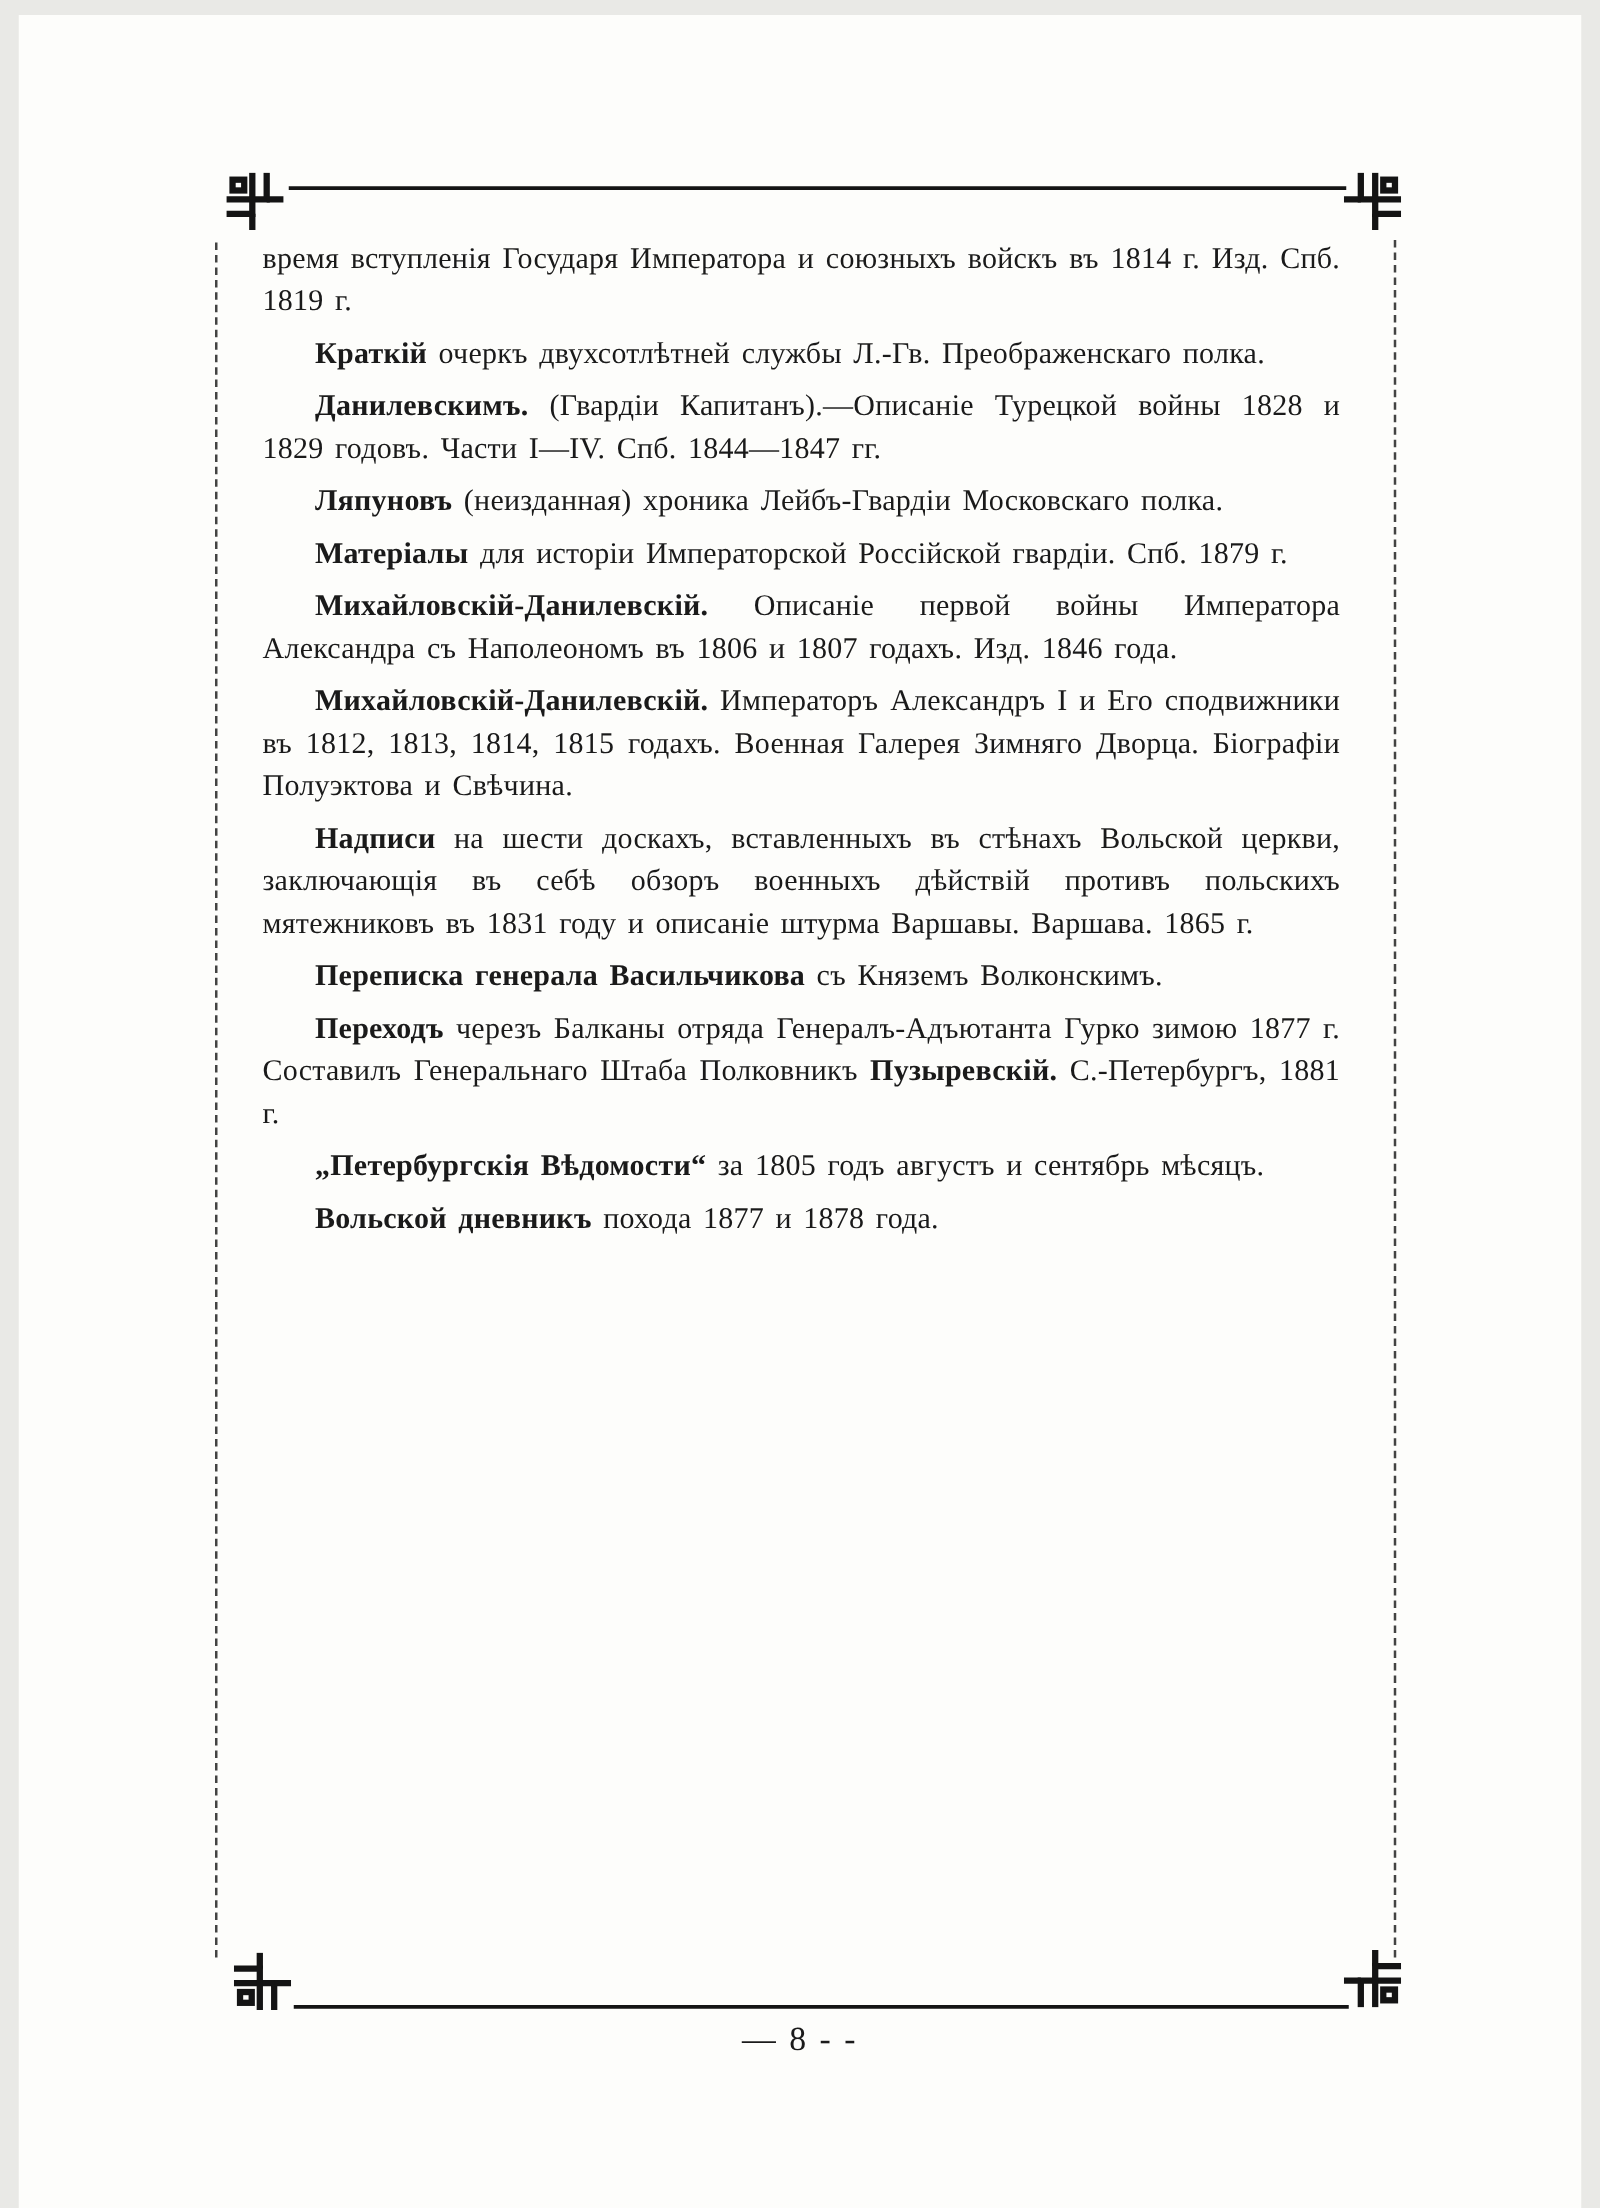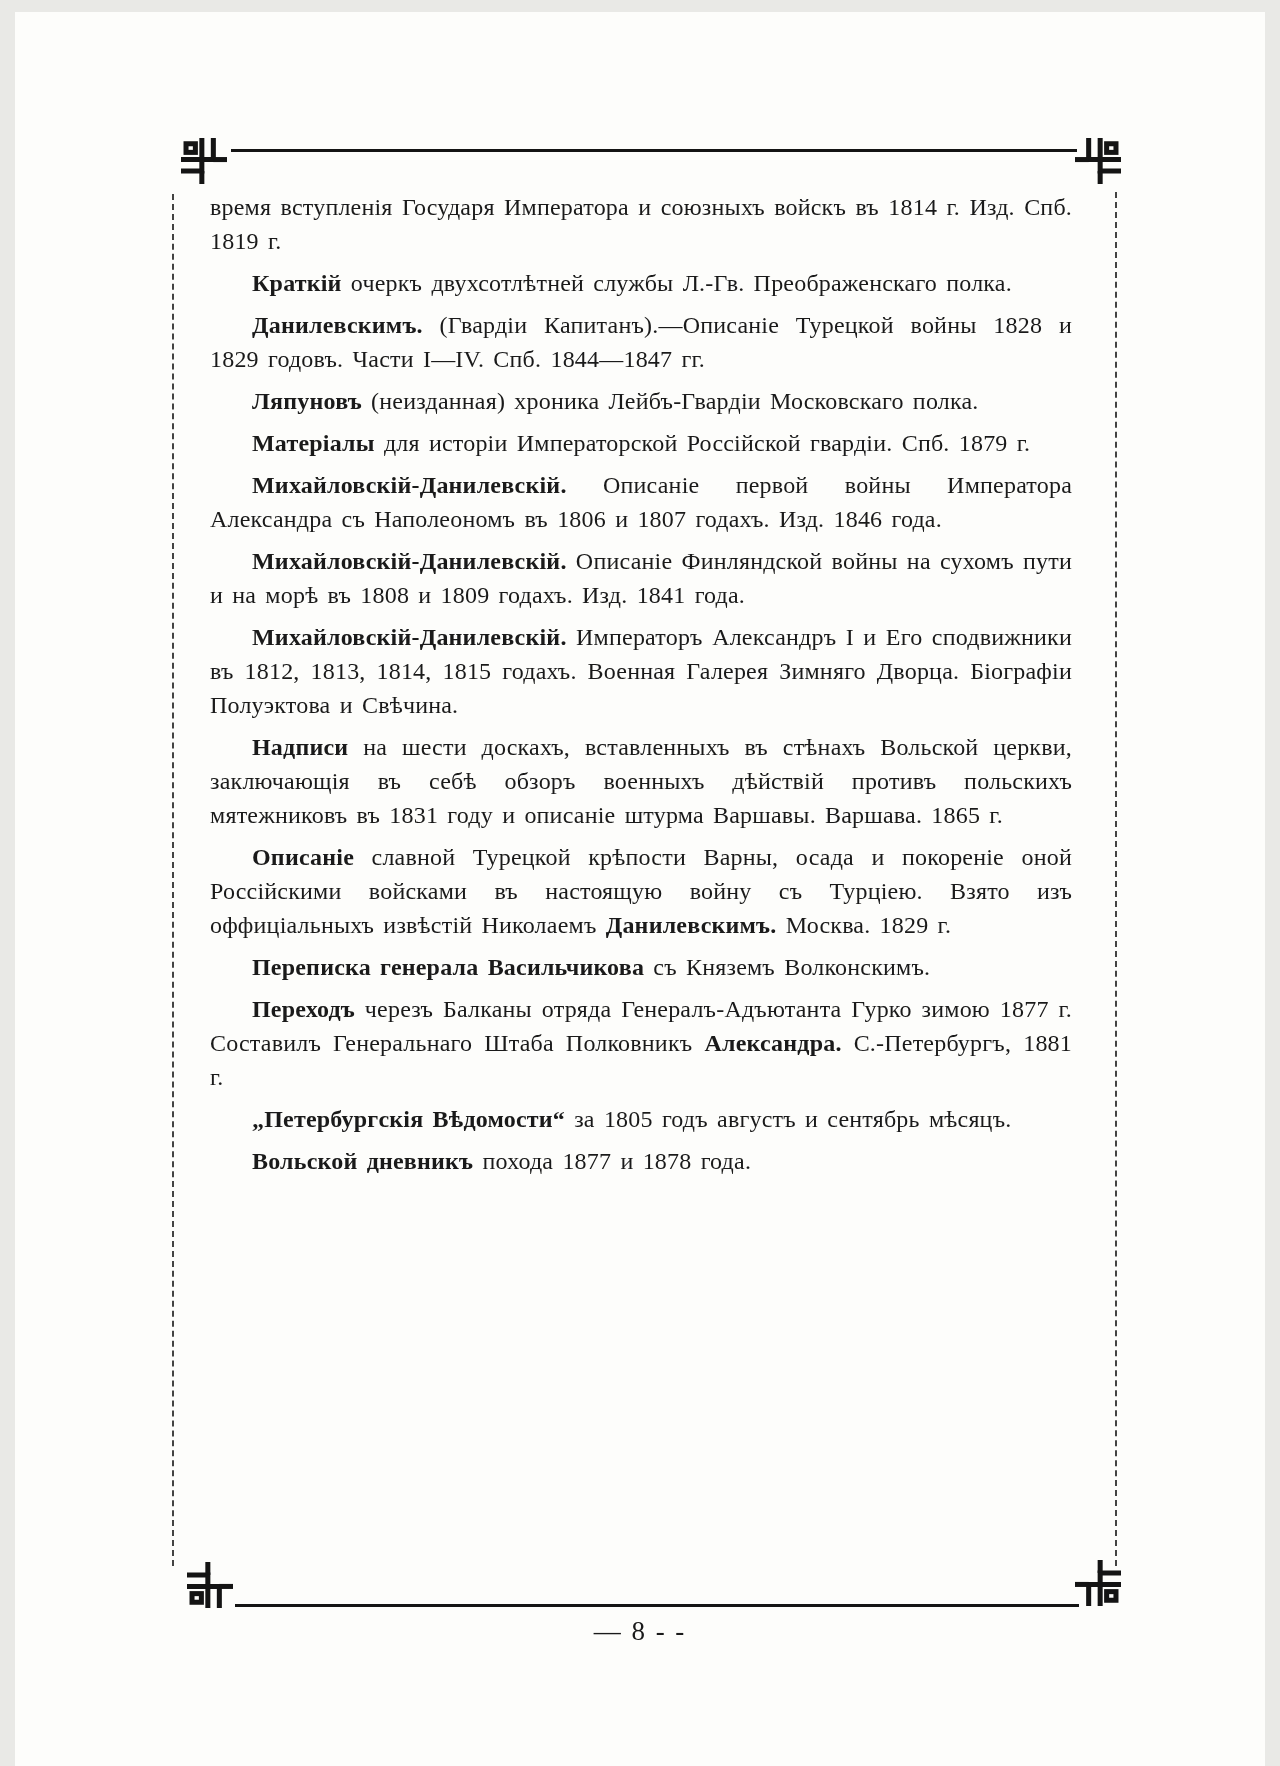--- a/index.html
+++ b/index.html
@@ -91,25 +91,23 @@
       <use href="#fret" xlink:href="#fret"></use>
     </svg>
 
   <main class="content">
       <p class="entry no-indent"><span class="plain">время вступленія Государя Императора и союзныхъ войскъ въ 1814 г. Изд. Спб. 1819 г.</span></p>
       <p class="entry"><span class="lead">Краткій</span><span class="plain"> очеркъ двухсотлѣтней службы Л.-Гв. Преображенскаго полка.</span></p>
       <p class="entry"><span class="lead">Данилевскимъ.</span><span class="plain"> (Гвардіи Капитанъ).—Описаніе Турецкой войны 1828 и 1829 годовъ. Части I—IV. Спб. 1844—1847 гг.</span></p>
       <p class="entry"><span class="lead">Ляпуновъ</span><span class="plain"> (неизданная) хроника Лейбъ-Гвардіи Московскаго полка.</span></p>
       <p class="entry"><span class="lead">Матеріалы</span><span class="plain"> для исторіи Императорской Россійской гвардіи. Спб. 1879 г.</span></p>
       <p class="entry"><span class="lead">Михайловскій-Данилевскій.</span><span class="plain"> Описаніе первой войны Императора Александра съ Наполеономъ въ 1806 и 1807 годахъ. Изд. 1846 года.</span></p>
-      <p class="entry"><span class="lead">Михайловскій-Данилевскій.</span><span class="plain"> Описаніе Финляндской войны на сухомъ пути и на морѣ въ 1808 и 1809 годахъ. Изд. 1841 года.</span></p>
       <p class="entry"><span class="lead">Михайловскій-Данилевскій.</span><span class="plain"> Императоръ Александръ I и Его сподвижники въ 1812, 1813, 1814, 1815 годахъ. Военная Галерея Зимняго Дворца. Біографіи Полуэктова и Свѣчина.</span></p>
       <p class="entry"><span class="lead">Надписи</span><span class="plain"> на шести доскахъ, вставленныхъ въ стѣнахъ Вольской церкви, заключающія въ себѣ обзоръ военныхъ дѣйствій противъ польскихъ мятежниковъ въ 1831 году и описаніе штурма Варшавы. Варшава. 1865 г.</span></p>
-      <p class="entry"><span class="lead">Описаніе</span><span class="plain"> славной Турецкой крѣпости Варны, осада и покореніе оной Россійскими войсками въ настоящую войну съ Турціею. Взято изъ оффиціальныхъ извѣстій Николаемъ </span><span class="lead">Данилевскимъ.</span><span class="plain"> Москва. 1829 г.</span></p>
       <p class="entry"><span class="lead">Переписка генерала Васильчикова</span><span class="plain"> съ Княземъ Волконскимъ.</span></p>
-      <p class="entry"><span class="lead">Переходъ</span><span class="plain"> черезъ Балканы отряда Генералъ-Адъютанта Гурко зимою 1877 г. Составилъ Генеральнаго Штаба Полковникъ </span><span class="lead">Александра.</span><span class="plain"> С.-Петербургъ, 1881 г.</span></p>
+      <p class="entry"><span class="lead">Переходъ</span><span class="plain"> черезъ Балканы отряда Генералъ-Адъютанта Гурко зимою 1877 г. Составилъ Генеральнаго Штаба Полковникъ </span><span class="lead">Пузыревскій.</span><span class="plain"> С.-Петербургъ, 1881 г.</span></p>
       <p class="entry"><span class="lead">„Петербургскія Вѣдомости“</span><span class="plain"> за 1805 годъ августъ и сентябрь мѣсяцъ.</span></p>
       <p class="entry"><span class="lead">Вольской дневникъ</span><span class="plain"> похода 1877 и 1878 года.</span></p>
     </main>
 
   <div class="folio">— 8 - -</div>
 
 </div>
 
 </body></html>

